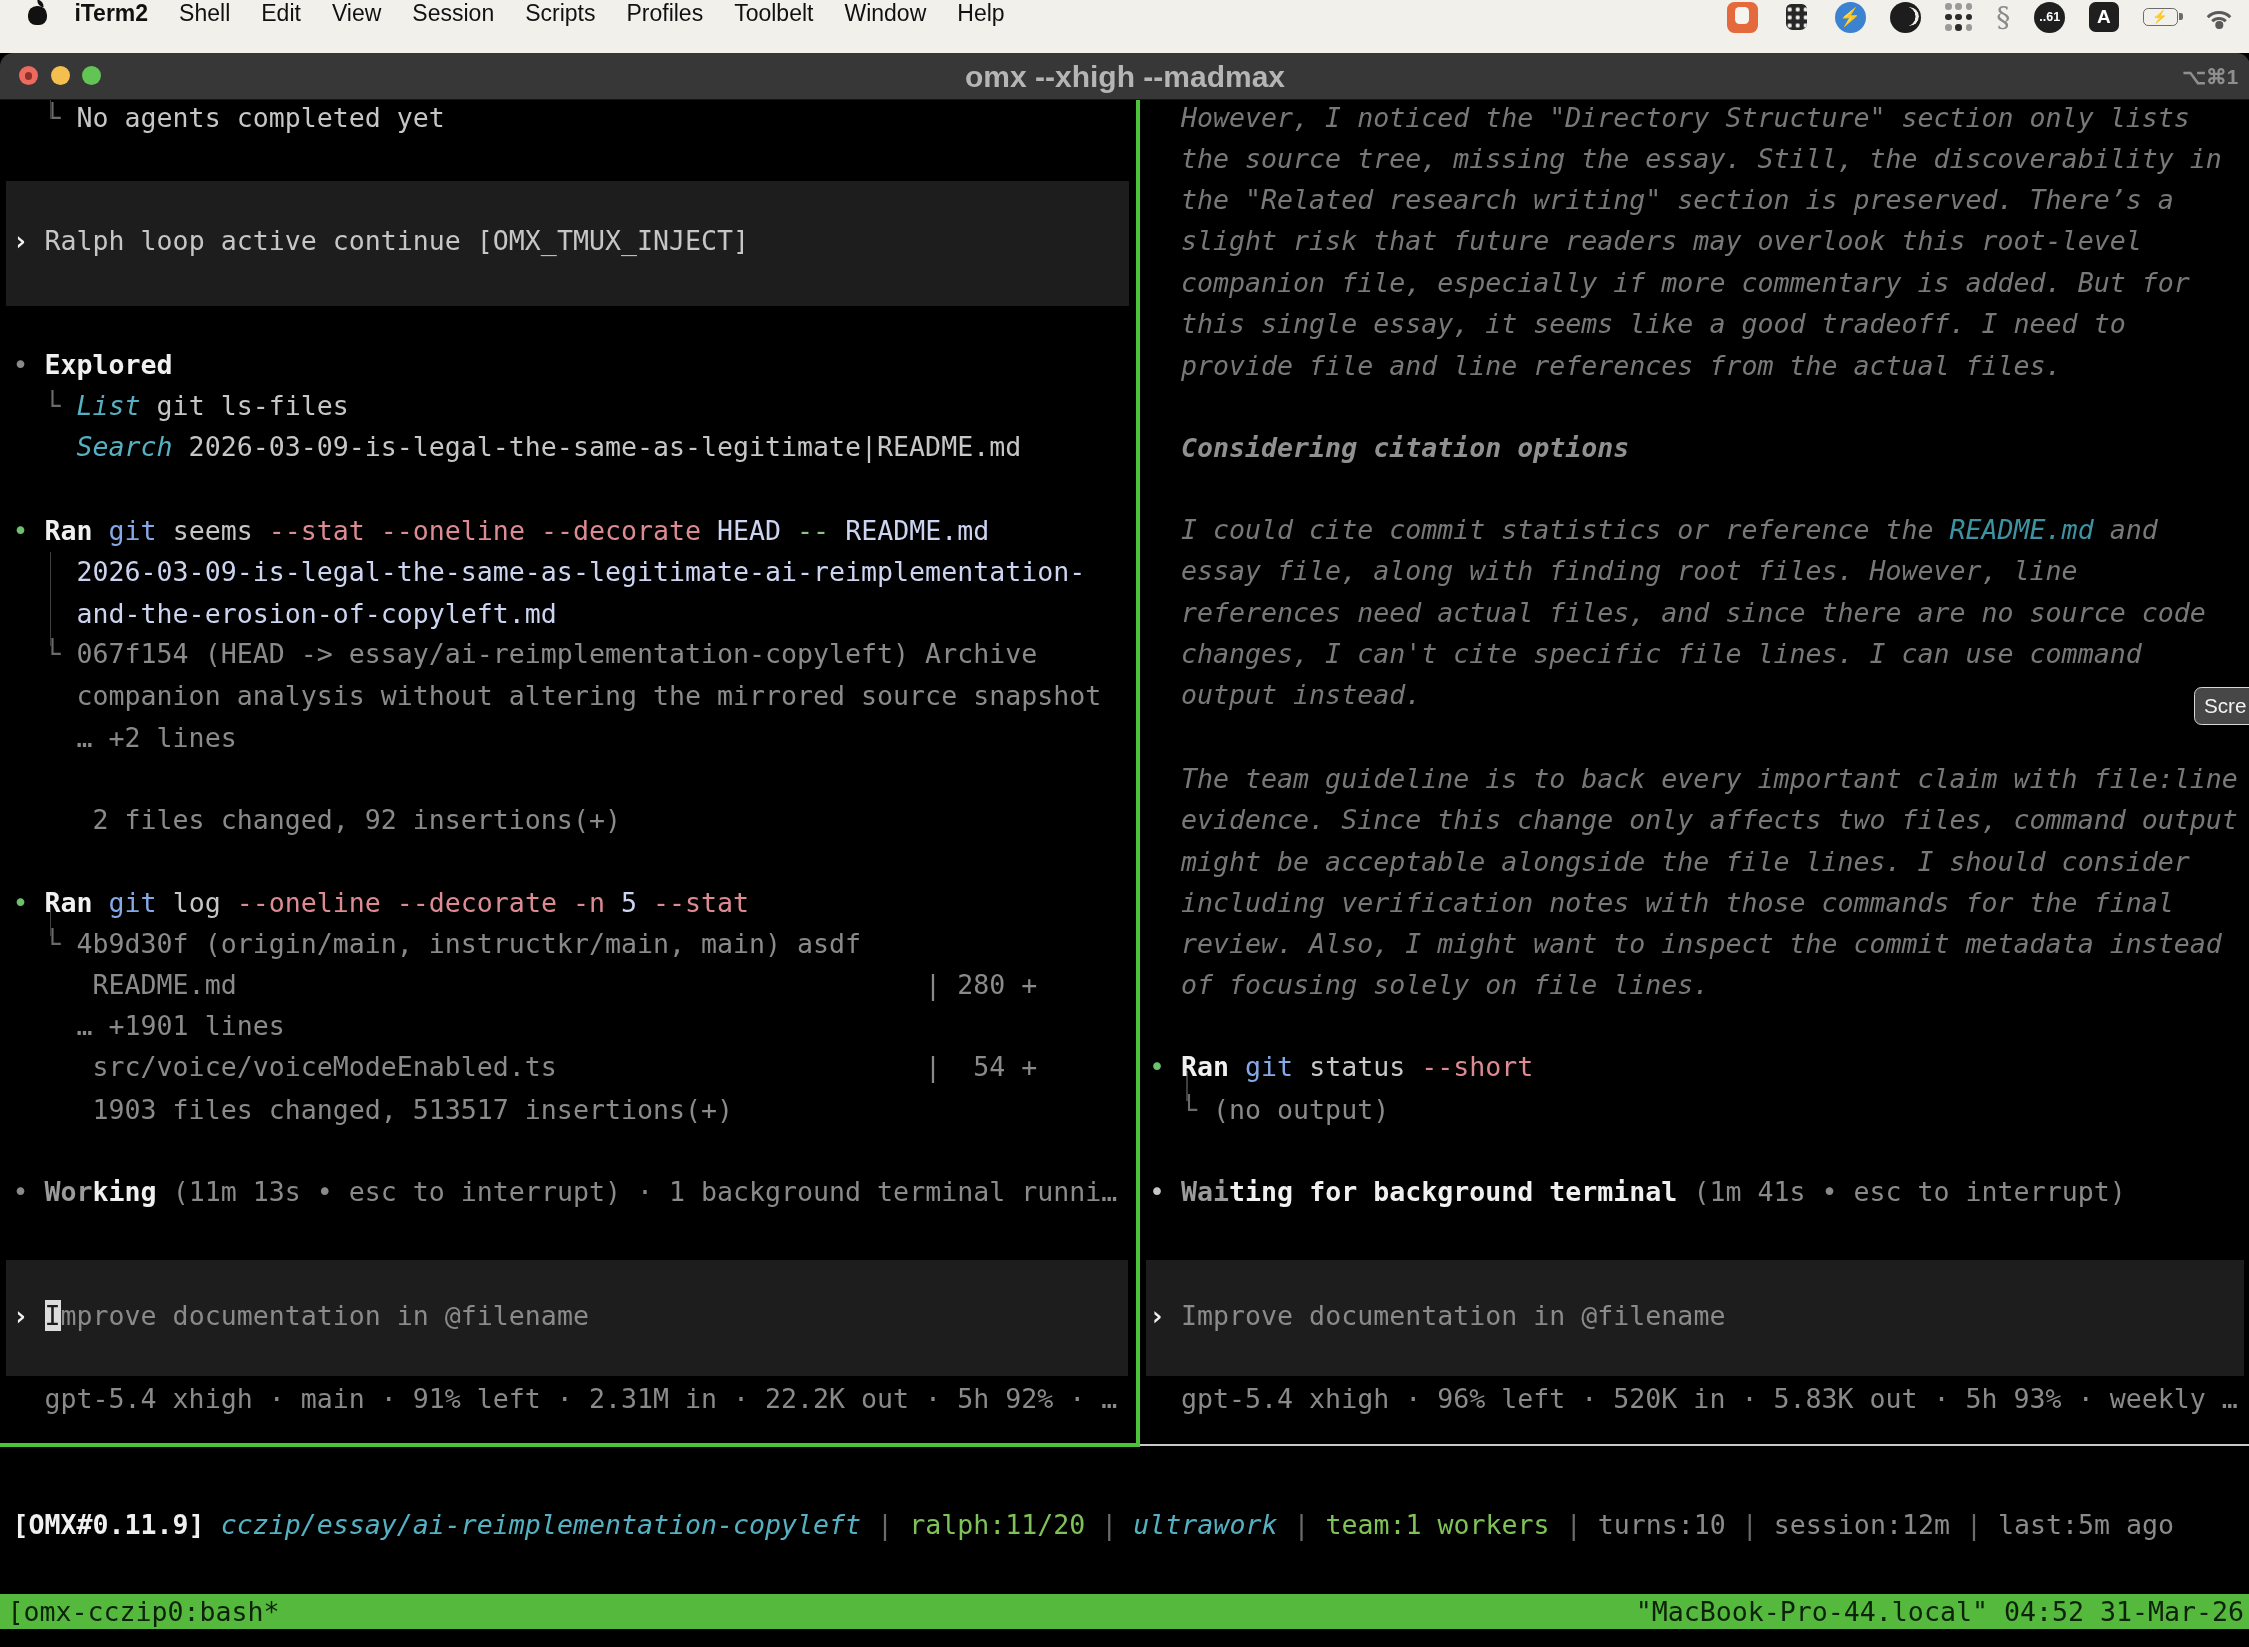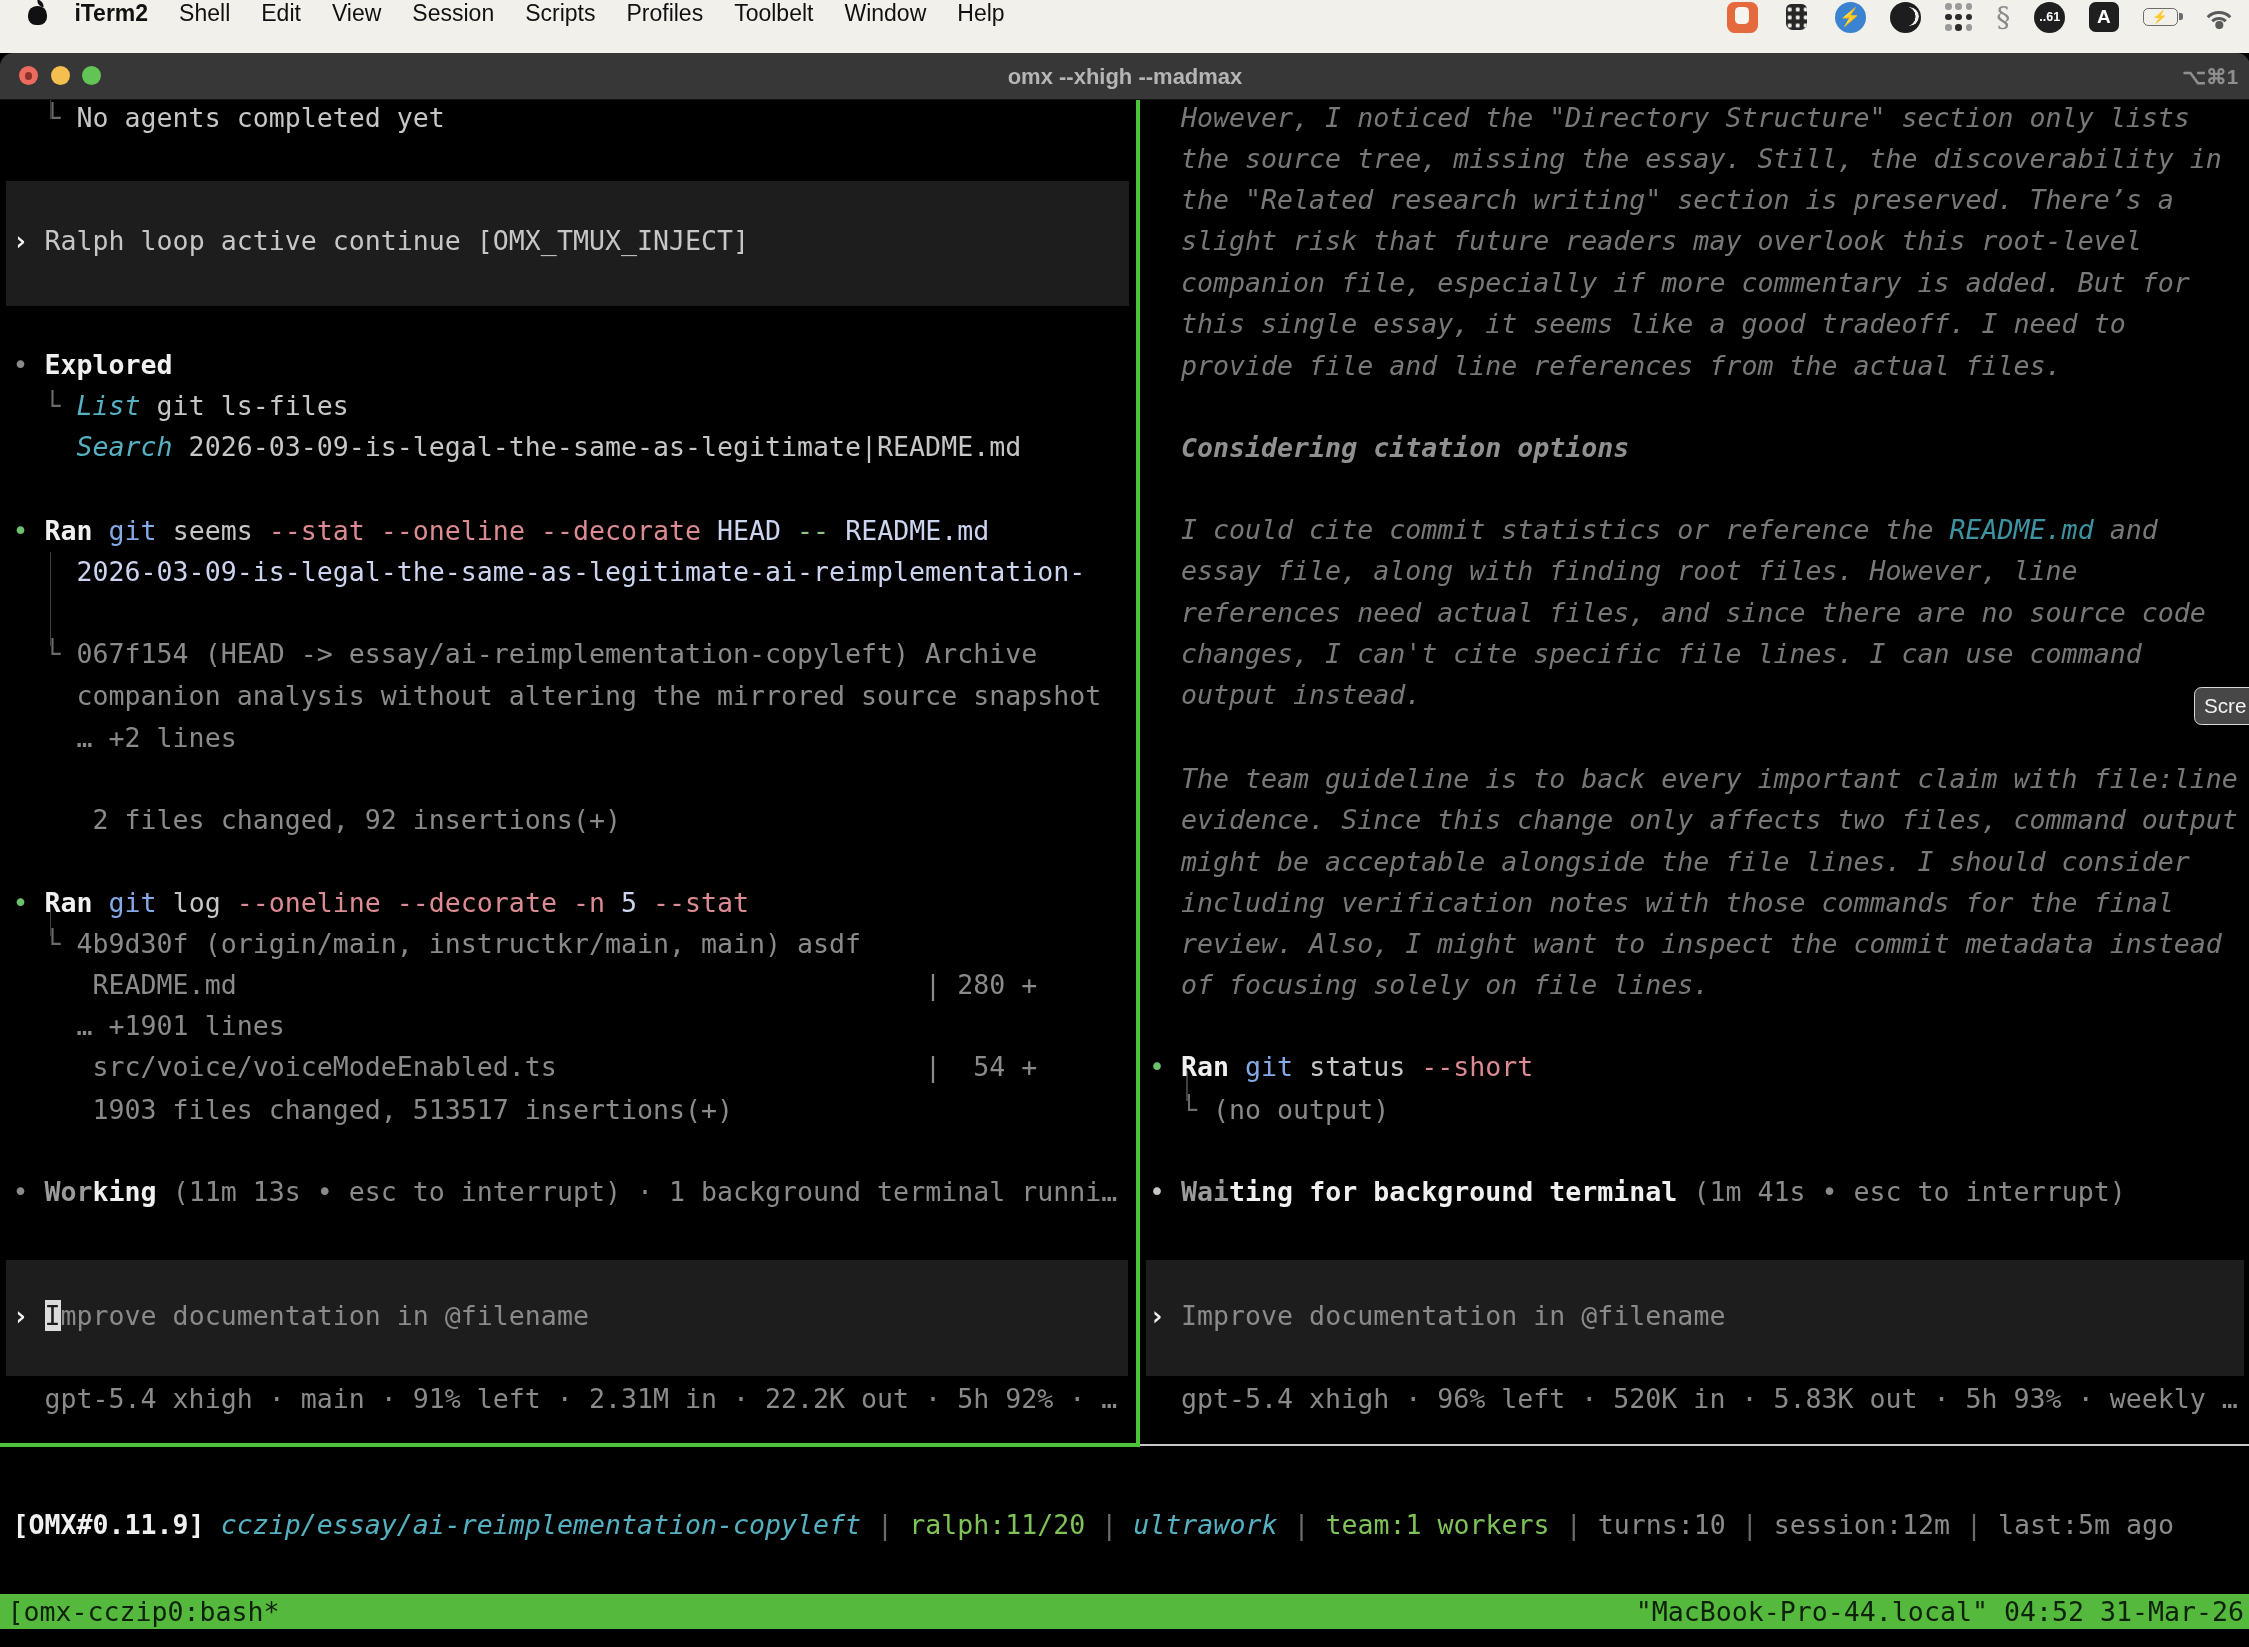--- a/index.html
+++ b/index.html
@@ -59,21 +59,21 @@
     background:var(--titlebar_bg); border-radius:13.3px 13.3px 0 0; border-bottom:1.5px solid #141414; }
   .traffic{ position:absolute; left:19px; top:13.3px; display:flex; gap:12.5px; }
   .traffic span{ width:19px; height:19px; border-radius:50%; position:relative; }
   .tl-red{ background:var(--traffic_red); }
   .tl-red::after{ content:""; position:absolute; left:5.9px; top:5.9px; width:7.4px; height:7.4px;
     border-radius:50%; background:var(--traffic_red_dot); }
   .tl-yellow{ background:var(--traffic_yellow); }
   .tl-green{ background:var(--traffic_green); }
   .win-title{ position:absolute; left:0; right:0; top:0; height:47px; display:flex;
     align-items:center; justify-content:center; color:var(--title_text);
-    font-family:"Liberation Sans", sans-serif; font-size:22px; font-weight:700; }
+    font-family:"Liberation Sans", sans-serif; font-size:30px; font-weight:700; }
   .win-shortcut{ position:absolute; right:11.8px; top:0; height:47px; display:flex; align-items:center;
     color:var(--shortcut_text); font-family:"Liberation Sans", sans-serif; font-size:20.7px; font-weight:700; }
 
   
   .term{ position:absolute; left:0; top:100px; width:2250px; height:1202px; background:#000; }
   .pane-box{ position:absolute; background:var(--box_bg); }
   .ralph-box{ left:5.9px; top:81px; width:1123px; height:125px; }
   .input-left{ left:5.9px; top:1160px; width:1122px; height:116px; }
   .input-right{ left:1146px; top:1160px; width:1098px; height:116px; }
   .pane{ position:absolute; top:0; height:1346px; }
@@ -186,20 +186,21 @@
     <span class="guide" style="left:37px; top:0; height:19px;"></span>
     <span class="guide" style="left:37px; top:452px; height:94px;"></span>
     <span class="guide" style="left:37px; top:806px; height:29.5px;"></span>
   <div class="tline" style="top: 1.5px;"><span class="c-dd">  └ </span><span class="c-t">No agents completed yet</span></div>
       <div class="tline" style="top: 125px;"><span class="c-w">› </span><span class="c-t">Ralph loop active continue [OMX_TMUX_INJECT]</span></div>
       <div class="tline" style="top: 249px;"><span class="c-d">• </span><span class="c-w">Explored</span></div>
       <div class="tline" style="top: 290px;"><span class="c-dd">  └ </span><span class="c-cy">List</span><span class="c-t"> git ls-files</span></div>
       <div class="tline" style="top: 331px;"><span class="c-cy">    Search</span><span class="c-t"> 2026-03-09-is-legal-the-same-as-legitimate|README.md</span></div>
       <div class="tline" style="top: 415px;"><span class="c-gn2">• </span><span class="c-w">Ran</span><span class="c-bl"> git</span><span class="c-t"> seems</span><span class="c-pk"> --stat --oneline --decorate</span><span class="c-lv"> HEAD</span><span class="c-gn"> --</span><span class="c-lv"> README.md</span></div>
       <div class="tline" style="top: 456px;"><span class="c-lv">    2026-03-09-is-legal-the-same-as-legitimate-ai-reimplementation-</span></div>
+      <div class="tline" style="top: 498px;"><span class="c-lv">    and-the-erosion-of-copyleft.md</span></div>
       <div class="tline" style="top: 538px;"><span class="c-dd">  └ </span><span class="c-d">067f154 (HEAD -&gt; essay/ai-reimplementation-copyleft) Archive</span></div>
       <div class="tline" style="top: 580px;"><span class="c-d">    companion analysis without altering the mirrored source snapshot</span></div>
       <div class="tline" style="top: 622px;"><span class="c-d">    … +2 lines</span></div>
       <div class="tline" style="top: 704px;"><span class="c-d">     2 files changed, 92 insertions(+)</span></div>
       <div class="tline" style="top: 787px;"><span class="c-gn2">• </span><span class="c-w">Ran</span><span class="c-bl"> git</span><span class="c-t"> log</span><span class="c-pk"> --oneline --decorate</span><span class="c-pk"> -n</span><span class="c-lv"> 5</span><span class="c-pk"> --stat</span></div>
       <div class="tline" style="top: 828px;"><span class="c-dd">  └ </span><span class="c-d">4b9d30f (origin/main, instructkr/main, main) asdf</span></div>
       <div class="tline" style="top: 869px;"><span class="c-d">     README.md                                           | 280 +</span></div>
       <div class="tline" style="top: 910px;"><span class="c-d">    … +1901 lines</span></div>
       <div class="tline" style="top: 951px;"><span class="c-d">     src/voice/voiceModeEnabled.ts                       |  54 +</span></div>
       <div class="tline" style="top: 994px;"><span class="c-d">     1903 files changed, 513517 insertions(+)</span></div>

